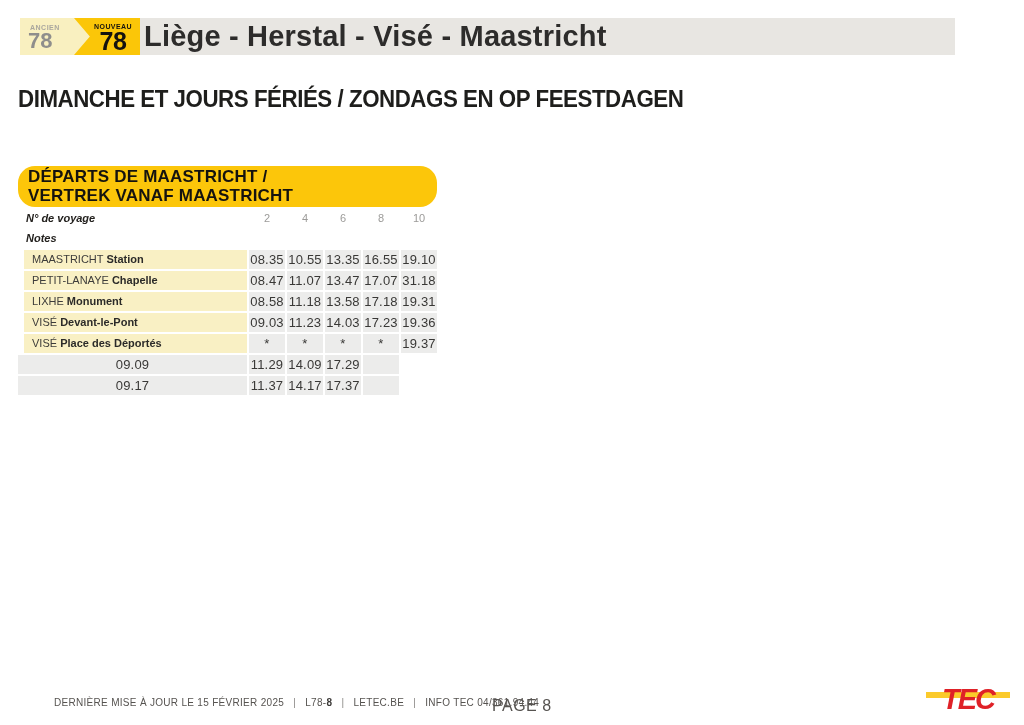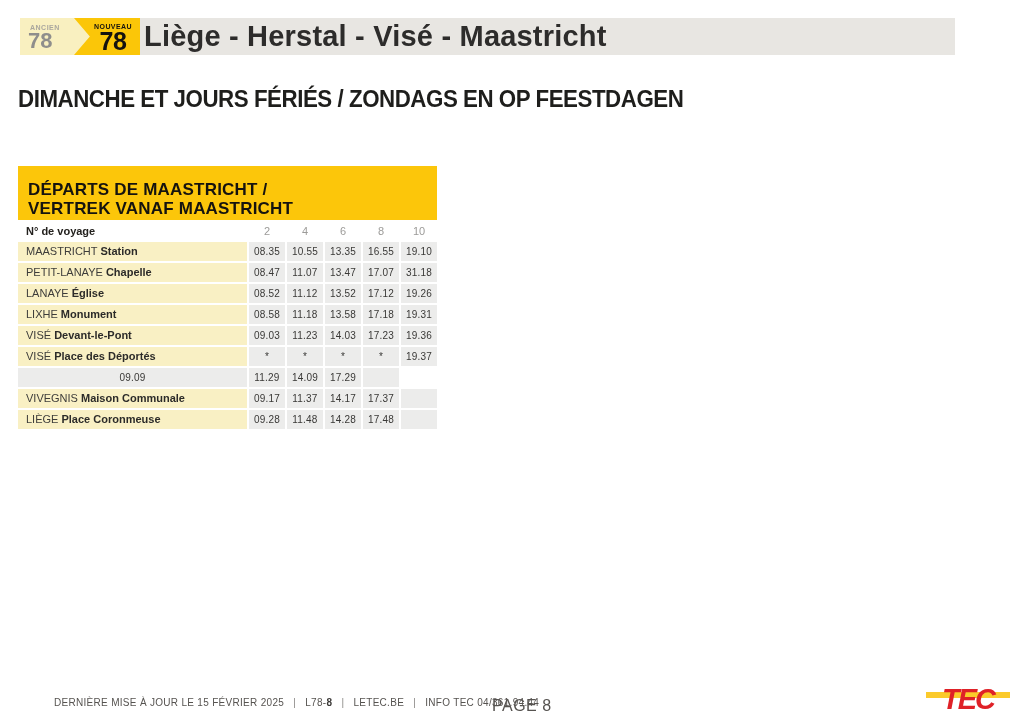--- a/index.html
+++ b/index.html
@@ -20,31 +20,31 @@
   .route-title{position:absolute;left:124px;top:0;height:37px;line-height:37px;
     font-size:29px;font-weight:bold;color:#2d2c2b;letter-spacing:.2px;white-space:nowrap;}
 
   
   .section-heading{position:absolute;left:18px;top:85px;font-size:24px;font-weight:900;color:#1e1e1c;
     letter-spacing:-.5px;white-space:nowrap;transform:scaleX(.93);transform-origin:left center;}
 
   
   .tt{position:absolute;left:18px;top:166px;width:419px;}
   .tt-title{background:#fcc60a;color:#15130f;font-size:17px;font-weight:bold;
-    line-height:19px;padding:14px 0 2px 10px;letter-spacing:.2px;}
+    line-height:19px;padding:1px 0 2px 10px;letter-spacing:.2px;border-radius:17px;}
   .trow{display:grid;grid-template-columns:229px repeat(5,36px);column-gap:2px;}
   .trow.voyage{height:22px;align-items:center;}
   .trow.notes{height:17px;align-items:center;margin-bottom:4px;}
-  .lab{font-size:11px;font-weight:bold;color:#23211e;padding-left:8px;}
+  .lab{font-size:11px;font-weight:bold;color:#23211e;padding-left:8px;font-style:italic;}
   .num{font-size:11px;color:#9c9b99;text-align:center;}
   .trow.data{height:19px;margin-bottom:2px;}
   .cell-station{background:#f9f0c4;font-size:11px;color:#3d3c3a;line-height:19px;
-    padding-left:8px;white-space:nowrap;overflow:hidden;}
+    padding-left:8px;white-space:nowrap;overflow:hidden;margin-left:6px;}
   .cell-station .stop{font-weight:bold;color:#2c2b29;}
-  .cell-time{background:#ececeb;font-size:10px;color:#393836;text-align:center;
+  .cell-time{background:#ececeb;font-size:13px;color:#393836;text-align:center;
     line-height:19px;letter-spacing:.2px;}
 
   
   .footer-info{position:absolute;left:18px;top:697px;font-size:10px;color:#565350;
     letter-spacing:.3px;white-space:nowrap;padding-left:36px;}
   .footer-info .sep{margin:0 6px;color:#8a8885;}
   .footer-info b{color:#3b3937;}
   .page-label{position:absolute;left:492px;top:697px;font-size:16px;color:#565350;letter-spacing:.5px;}
   .tec-logo{position:absolute;left:926px;top:679px;width:84px;height:32px;}
   .tec-logo .bar{position:absolute;left:0;right:0;top:13px;height:6px;background:#fbca2b;}
@@ -78,20 +78,23 @@
 
     <div class="trow voyage">
       <div class="lab">N° de voyage</div>
       <div class="num">2</div>
       <div class="num">4</div>
       <div class="num">6</div>
       <div class="num">8</div>
       <div class="num">10</div>
     </div>
 
+    <div class="trow notes">
+      <div class="lab">Notes</div>
+    </div>
 
     <div class="trow data">
       <div class="cell-station">
         <span class="place">MAASTRICHT</span>
         <span class="stop">Station</span>
       </div>
       <div class="cell-time">08.35</div>
       <div class="cell-time">10.55</div>
       <div class="cell-time">13.35</div>
       <div class="cell-time">16.55</div>
@@ -103,31 +106,20 @@
         <span class="place">PETIT-LANAYE</span>
         <span class="stop">Chapelle</span>
       </div>
       <div class="cell-time">08.47</div>
       <div class="cell-time">11.07</div>
       <div class="cell-time">13.47</div>
       <div class="cell-time">17.07</div>
       <div class="cell-time">31.18</div>
     </div>
 
-    <div class="trow data">
-      <div class="cell-station">
-        <span class="place">LANAYE</span>
-        <span class="stop">Église</span>
-      </div>
-      <div class="cell-time">08.52</div>
-      <div class="cell-time">11.12</div>
-      <div class="cell-time">13.52</div>
-      <div class="cell-time">17.12</div>
-      <div class="cell-time">19.26</div>
-    </div>
 
     <div class="trow data">
       <div class="cell-station">
         <span class="place">LIXHE</span>
         <span class="stop">Monument</span>
       </div>
       <div class="cell-time">08.58</div>
       <div class="cell-time">11.18</div>
       <div class="cell-time">13.58</div>
       <div class="cell-time">17.18</div>
@@ -160,43 +152,28 @@
 
     <div class="trow data">
       <div class="cell-time">09.09</div>
       <div class="cell-time">11.29</div>
       <div class="cell-time">14.09</div>
       <div class="cell-time">17.29</div>
       <div class="cell-time"></div>
     </div>
 
     <div class="trow data">
-      <div class="cell-station">
-        <span class="place">VIVEGNIS</span>
-        <span class="stop">Maison Communale</span>
-      </div>
       <div class="cell-time">09.17</div>
       <div class="cell-time">11.37</div>
       <div class="cell-time">14.17</div>
       <div class="cell-time">17.37</div>
       <div class="cell-time"></div>
     </div>
 
 
-    <div class="trow data">
-      <div class="cell-station">
-        <span class="place">LIÈGE</span>
-        <span class="stop">Place Coronmeuse</span>
-      </div>
-      <div class="cell-time">09.28</div>
-      <div class="cell-time">11.48</div>
-      <div class="cell-time">14.28</div>
-      <div class="cell-time">17.48</div>
-      <div class="cell-time"></div>
-    </div>
   </div>
 
   <div class="footer-info">
     <span>DERNIÈRE MISE À JOUR LE 15 FÉVRIER 2025</span>
     <span class="sep">|</span>
     <span><span>L78-</span><b>8</b></span>
     <span class="sep">|</span>
     <span>LETEC.BE</span>
     <span class="sep">|</span>
     <span>INFO TEC 04/361.94.44</span>

